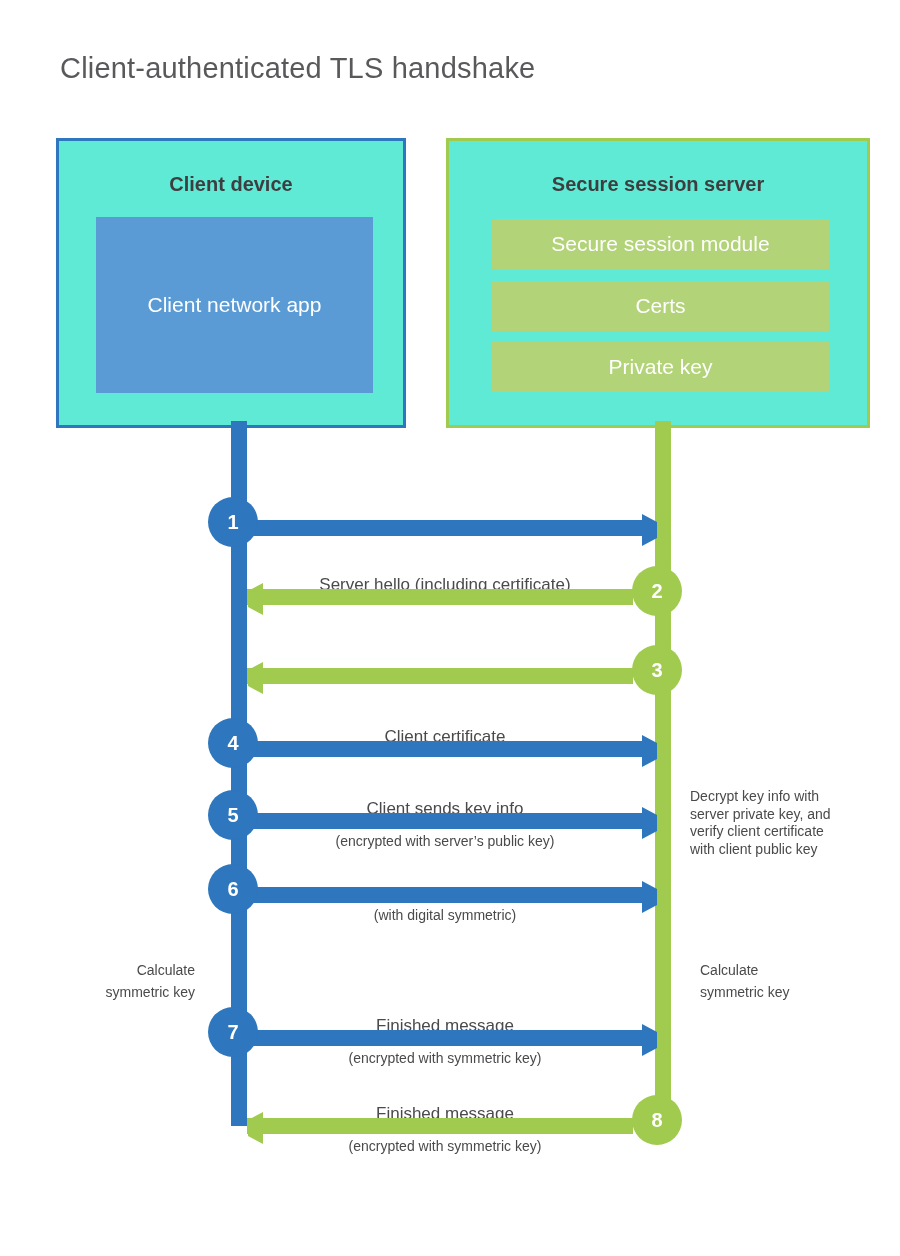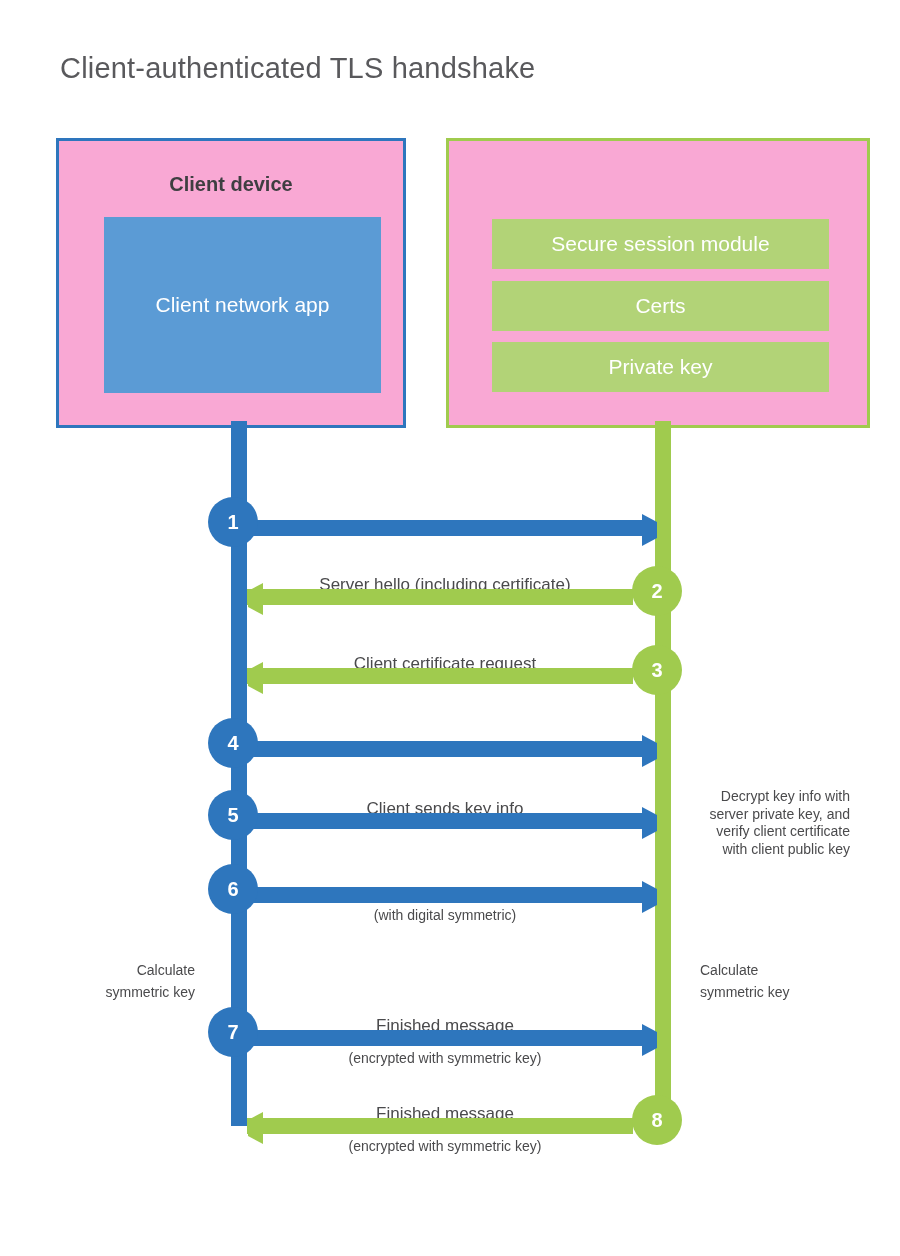--- a/index.html
+++ b/index.html
@@ -11,27 +11,27 @@
     --head-ink:#3e3e41;
     --title-ink:#59595c;
   }
   *{margin:0;padding:8px;box-sizing:border-box;}
   body{background:#ffffff;font-family:"Liberation Sans","DejaVu Sans",sans-serif;}
   .canvas{position:relative;width:900px;height:1256px;background:#ffffff;overflow:hidden;}
 
   .page-title{position:absolute;left:36px;top:28px;font-size:29px;font-weight:300;color:var(--title-ink);letter-spacing:.2px;}
 
   
-  .actor-box{position:absolute;top:122px;height:290px;background:#f9a8d4;}
+  .actor-box{position:absolute;top:122px;height:290px;background:#5eead4;}
   .client-box{left:40px;width:350px;border:3px solid var(--blue);}
   .server-box{left:430px;width:424px;border:3px solid var(--green);}
   .actor-title{position:absolute;left:0;right:0;top:24px;text-align:center;font-size:20px;font-weight:bold;color:var(--head-ink);}
   .app-box{position:absolute;left:37px;top:76px;width:277px;height:176px;background:var(--blue-fill);
            display:flex;align-items:center;justify-content:center;text-align:center;
-           color:#fff;font-size:21px;line-height:28px;padding:0 40px;margin-left:8px;}
+           color:#fff;font-size:21px;line-height:28px;padding:0 40px;}
   .bar{position:absolute;left:43px;width:337px;height:50px;background:var(--green-fill);
        display:flex;align-items:center;justify-content:center;color:#fff;font-size:21px;}
   .bar1{top:78px;} .bar2{top:140px;} .bar3{top:201px;}
 
   
   .lifeline{position:absolute;width:4px;top:405px;}
   .lifeline.blue{left:215px;height:705px;background:var(--blue);}
   .lifeline.green{left:639px;height:699px;background:var(--green);}
 
   
@@ -45,69 +45,71 @@
               display:flex;align-items:center;justify-content:center;
               color:#fff;font-size:20px;font-weight:bold;z-index:3;}
   .num-circle.blue{left:192px;background:var(--blue);}
   .num-circle.green{left:616px;background:var(--green);}
   .msg-label{position:absolute;left:217px;width:424px;text-align:center;
              font-size:17px;line-height:20px;color:var(--ink);}
   .msg-sub{position:absolute;left:217px;width:424px;text-align:center;
            font-size:14px;color:var(--ink);}
 
   
-  .side-note{position:absolute;font-size:14px;color:var(--ink);line-height:17.5px;text-align:right;}
+  .side-note{position:absolute;font-size:14px;color:var(--ink);line-height:17.5px;}
   .note-decrypt{left:666px;top:764px;width:176px;}
   .note-calc-left{left:55px;top:935px;width:132px;text-align:right;line-height:22px;}
   .note-calc-right{left:676px;top:935px;width:140px;text-align:left;line-height:22px;}
 </style>
 </head>
 <body>
 
 <div class="canvas">
 
   <div class="page-title">Client-authenticated TLS handshake</div>
 
   <div class="actor-box client-box">
     <div class="actor-title">Client device</div>
     <div class="app-box">Client network app</div>
   </div>
 
   <div class="actor-box server-box">
+    <div class="actor-title">Secure session server</div>
     <div class="bar bar1">Secure session module</div>
     <div class="bar bar3">Private key</div>
     <div class="bar bar2">Certs</div>
   </div>
 
   <div class="lifeline blue"></div>
   <div class="lifeline green"></div>
 
   <div class="msg-label" style="top:495px">Client hello</div>
   <div class="msg-line blue" style="top:504px"></div>
   <div class="ah right" style="top:498px"></div>
   <div class="num-circle blue" style="top:481px">1</div>
 
   <div class="msg-label" style="top:551px">Server hello (including certificate)</div>
   <div class="msg-line green" style="top:573px"></div>
   <div class="ah left" style="top:567px"></div>
   <div class="num-circle green" style="top:550px">2</div>
 
-  <div class="msg-label" style="top:630px">Client certificate request</div>
   <div class="msg-line green" style="top:652px"></div>
   <div class="ah left" style="top:646px"></div>
   <div class="num-circle green" style="top:629px">3</div>
 
+  <div class="msg-label" style="top:703px">Client certificate</div>
   <div class="msg-line blue" style="top:725px"></div>
   <div class="ah right" style="top:719px"></div>
   <div class="num-circle blue" style="top:702px">4</div>
 
   <div class="msg-label" style="top:775px">Client sends key info</div>
   <div class="msg-line blue" style="top:797px"></div>
   <div class="ah right" style="top:791px"></div>
   <div class="num-circle blue" style="top:774px">5</div>
+  <div class="msg-sub" style="top:809px">(encrypted with server’s public key)</div>
 
   <div class="msg-line blue" style="top:871px"></div>
   <div class="ah right" style="top:865px"></div>
   <div class="num-circle blue" style="top:848px">6</div>
   <div class="msg-sub" style="top:883px">(with digital symmetric)</div>
 
   <div class="side-note note-decrypt">Decrypt key info with server private key, and verify client certificate with client public key</div>
   <div class="side-note note-calc-left">Calculate symmetric key</div>
   <div class="side-note note-calc-right">Calculate symmetric key</div>
 

